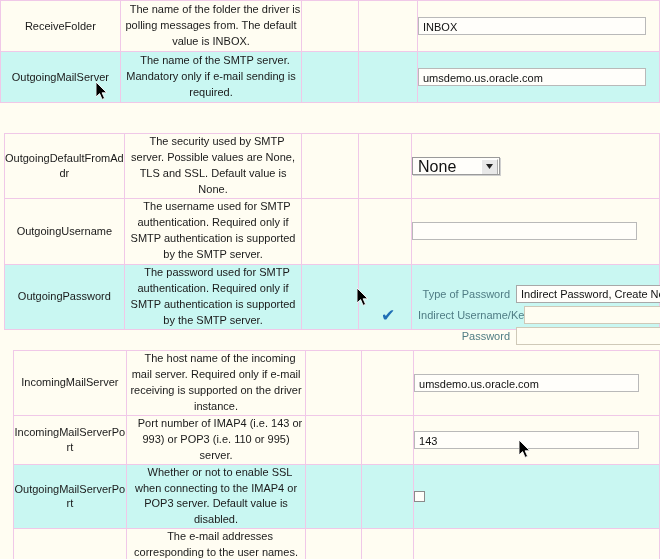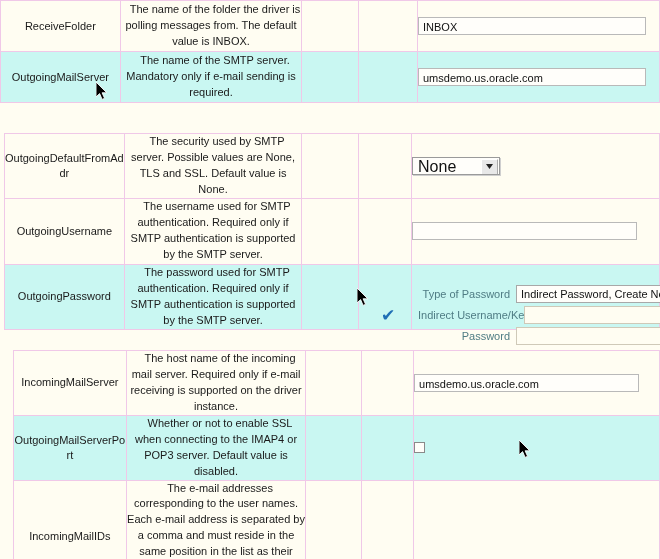--- a/index.html
+++ b/index.html
@@ -251,20 +251,29 @@
       <tbody>
         <tr>
           <td class="name" style="height:50px">IncomingMailServer</td>
           <td class="desc">The host name of the incoming mail server. Required only if e-mail receiving is supported on the driver instance.</td>
           <td class="blank"></td>
           <td class="blank"></td>
           <td class="field">
             <span class="txt" style="width:225px">umsdemo.us.oracle.com</span>
           </td>
         </tr>
+        <tr>
+          <td class="name" style="height:36px">IncomingMailServerPort</td>
+          <td class="desc">Port number of IMAP4 (i.e. 143 or 993) or POP3 (i.e. 110 or 995) server.</td>
+          <td class="blank"></td>
+          <td class="blank"></td>
+          <td class="field">
+            <span class="txt" style="width:225px">143</span>
+          </td>
+        </tr>
         <tr class="hl">
           <td class="name" style="height:50px">OutgoingMailServerPort</td>
           <td class="desc">Whether or not to enable SSL when connecting to the IMAP4 or POP3 server. Default value is disabled.</td>
           <td class="blank"></td>
           <td class="blank"></td>
           <td class="field">
             <span class="chk"></span>
           </td>
         </tr>
         <tr>

